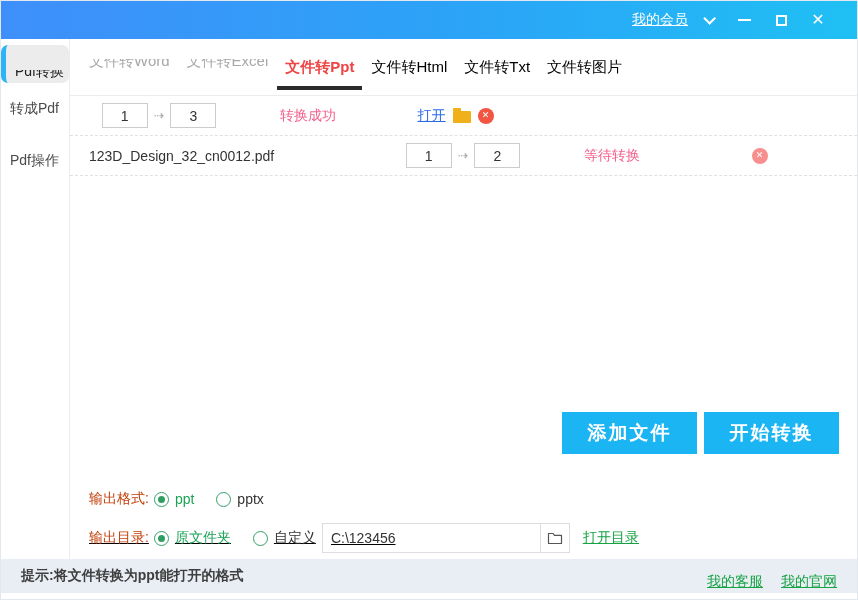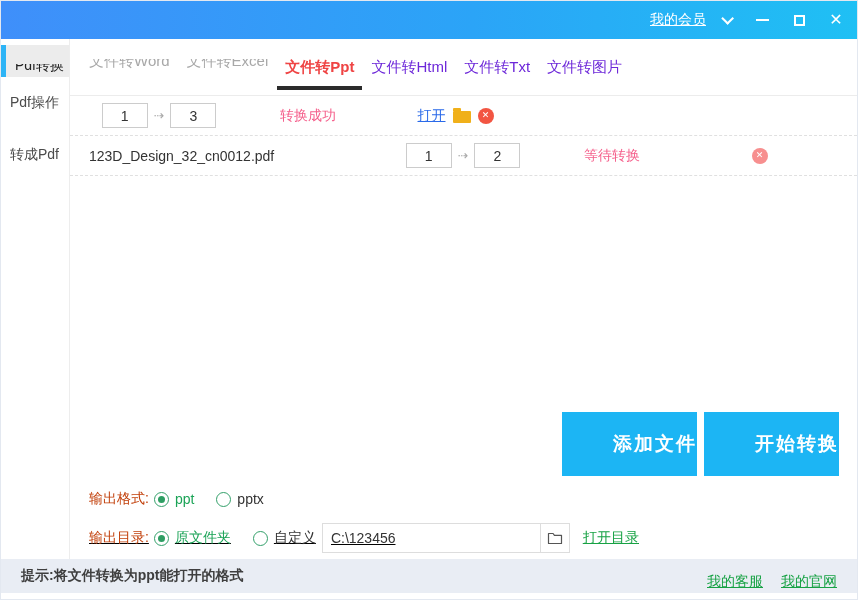--- a/index.html
+++ b/index.html
@@ -2,41 +2,41 @@
 <html><head>
 <meta charset="utf-8">
 <style>
   * { box-sizing: border-box; margin: 0; padding: 0; }
   html,body { width: 858px; height: 600px; }
   body { font-family: "Liberation Sans", "DejaVu Sans", sans-serif; background:#fff; }
   .window { width:858px; height:600px; display:flex; flex-direction:column; background:#fff; overflow:hidden; border:1px solid #e3e8f0; }
 
   
   .titlebar { height:38px; flex:0 0 38px; background:linear-gradient(90deg,#3f8ffa 0%,#2ba4f7 55%,#1fc0f4 100%);
-    display:flex; align-items:center; justify-content:flex-end; padding-right:10px; gap:15px; }
+    display:flex; align-items:center; justify-content:flex-end; padding-right:28px; gap:15px; }
   .member-link { color:#fff; font-size:14px; text-decoration:underline; cursor:pointer; }
   .chev { width:9px; height:9px; border-right:2px solid #fff; border-bottom:2px solid #fff; transform:rotate(45deg) translateY(-3px); margin-right:6px; }
   .winbtn { width:22px; height:22px; display:flex; align-items:center; justify-content:center; cursor:pointer; }
   .min-glyph { width:13px; height:2px; background:#fff; }
   .max-glyph { width:11px; height:11px; border:2px solid #fff; }
   .close-glyph { color:#fff; font-size:16px; line-height:1; }
 
   
   .main-row { flex:0 0 520px; display:flex; height:520px; }
   .sidebar { width:69px; flex:0 0 69px; border-right:1px solid #ededed; padding-top:6px; }
   .side-item { height:52px; display:flex; align-items:center; padding-left:9px; font-size:14px; color:#4b4b4b; cursor:pointer; }
-  .side-item.active { height:32px; background:#ececec; border-left:5px solid #2db4f6; align-items:flex-end; padding-bottom:2px; color:#222; }
+  .side-item.active { height:38px; background:#ececec; border-left:5px solid #2db4f6; align-items:flex-end; padding-bottom:2px; color:#222;border-radius:7px; }
   .clip { display:inline-block; height:11px; overflow:hidden; }
   .clip .clip-inner { display:block; line-height:20px; margin-top:-9px; }
 
   .main-col { flex:1; display:flex; flex-direction:column; }
 
   
   .tabbar { height:57px; flex:0 0 57px; display:flex; align-items:center; gap:17px; padding-left:19px; border-bottom:1px solid #ececec; }
-  .tab { font-size:15px; color:#6d28d9; cursor:pointer; position:relative; line-height:20px; }
+  .tab { font-size:15px; color:#000000; cursor:pointer; position:relative; line-height:20px; }
   .tab.faded { color:#a8a8a8; }
   .tab.faded .clip { height:13px; }
   .tab.faded .clip .clip-inner { margin-top:-8px; }
   .tab.active { color:#ef4444; font-weight:bold; }
   .tab.active::after { content:""; position:absolute; left:-8px; right:-8px; bottom:-13px; height:4px; background:#2b2b2b; }
 
   
   .thead { margin-top:3px; height:22px; flex:0 0 22px; background:#f5f6f8; display:flex; align-items:center; font-size:13px; color:#8d8d8d; }
   .trow { height:40px; flex:0 0 40px; display:flex; align-items:center; border-bottom:1px dashed #e0e0e0; font-size:14px; color:#333; }
   .col-name { flex:1; padding-left:19px; white-space:nowrap; overflow:hidden; }
@@ -50,21 +50,21 @@
   .open-link { color:#2a6ae9; text-decoration:underline; cursor:pointer; }
   .folder-icon { width:18px; height:12px; background:#f0b01a; border-radius:1px; position:relative; margin-top:2px; cursor:pointer; }
   .folder-icon::before { content:""; position:absolute; top:-3px; left:0; width:8px; height:3px; background:#f0b01a; border-radius:1px 1px 0 0; }
   .close-circle { width:16px; height:16px; border-radius:50%; background:#f25542; color:#fff; display:inline-flex; align-items:center; justify-content:center; font-size:9px; line-height:1; cursor:pointer; }
   .close-circle.light { background:#f78f8f; }
 
   .spacer { flex:1; }
 
   
   .btn-row { height:46px; flex:0 0 46px; display:flex; justify-content:flex-end; gap:7px; padding-right:18px; margin-bottom:26px; }
-  .big-btn { width:135px; height:64px; background:#1cb5f4; color:#fff; border:none; font-size:19px; font-weight:bold; letter-spacing:2px; cursor:pointer; font-family:inherit;text-align:right; }
+  .big-btn { width:135px; height:42px; background:#1cb5f4; color:#fff; border:none; font-size:19px; font-weight:bold; letter-spacing:2px; cursor:pointer; font-family:inherit; }
 
   
   .opt-row { height:30px; flex:0 0 30px; display:flex; align-items:center; padding-left:19px; margin-bottom:8px; font-size:14px; }
   .opt-row.dir { height:32px; flex:0 0 32px; margin-bottom:5px;text-decoration:underline; }
   .opt-label { color:#c2410c; margin-right:5px; }
   .radio { width:15px; height:15px; border:1px solid #33a06a; border-radius:50%; display:inline-block; position:relative; background:#fff; cursor:pointer; flex:0 0 15px; }
   .radio.checked::after { content:""; position:absolute; left:3px; top:3px; right:3px; bottom:3px; background:#2e9e63; border-radius:50%; }
   .opt-name { margin-left:6px; color:#333; }
   .opt-name.green { color:#1aa356; }
   .gap20 { width:22px; }
@@ -99,24 +99,24 @@
 
   <div class="main-row">
 
     <div class="sidebar">
       <div class="side-item active">
         <span class="clip">
             <span class="clip-inner">Pdf转换</span>
           </span>
       </div>
       <div class="side-item">
+          <span>转成Pdf</span>
+        </div>
+      <div class="side-item">
           <span>Pdf操作</span>
-        </div>
-      <div class="side-item">
-          <span>转成Pdf</span>
         </div>
     </div>
 
     <div class="main-col">
 
       <div class="tabbar">
         <span class="tab faded"><span class="clip"><span class="clip-inner">文件转Word</span></span></span>
         <span class="tab faded"><span class="clip"><span class="clip-inner">文件转Excel</span></span></span>
         <span class="tab active">文件转Ppt</span>
         <span class="tab">文件转Html</span>

